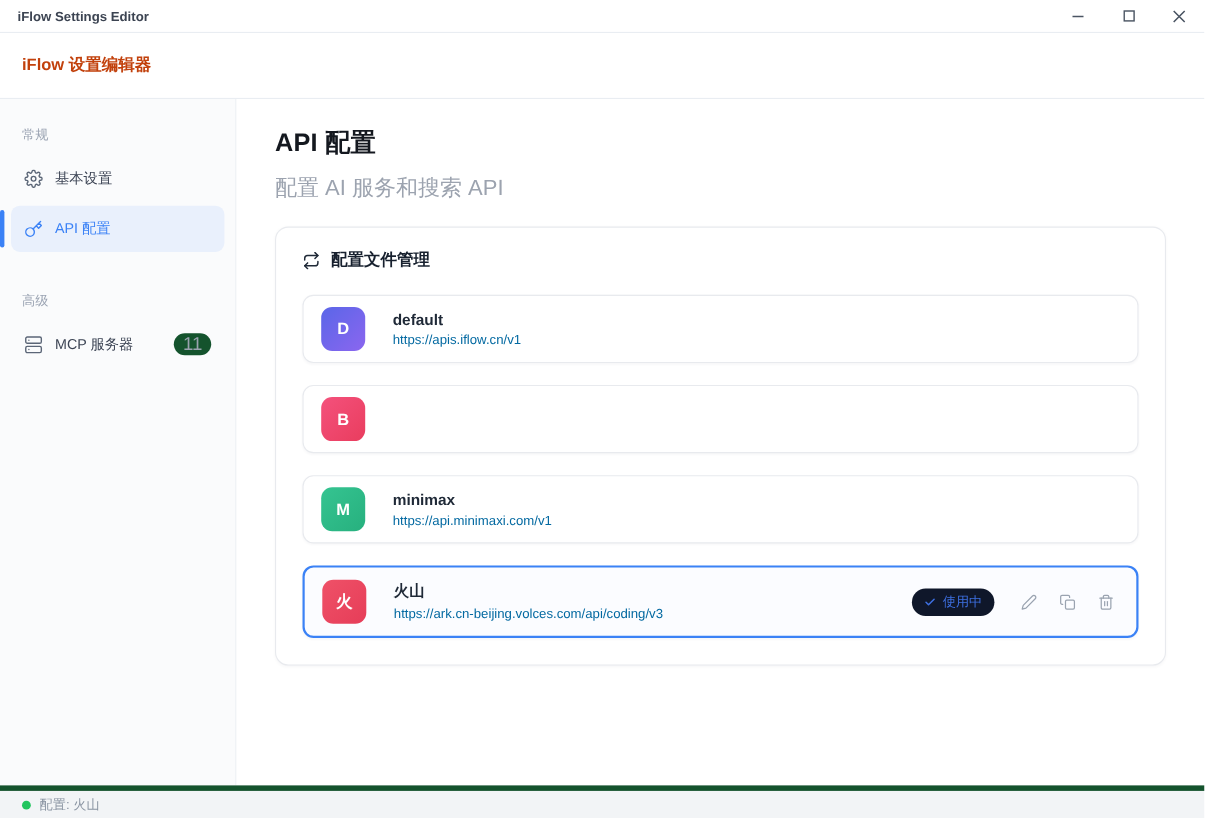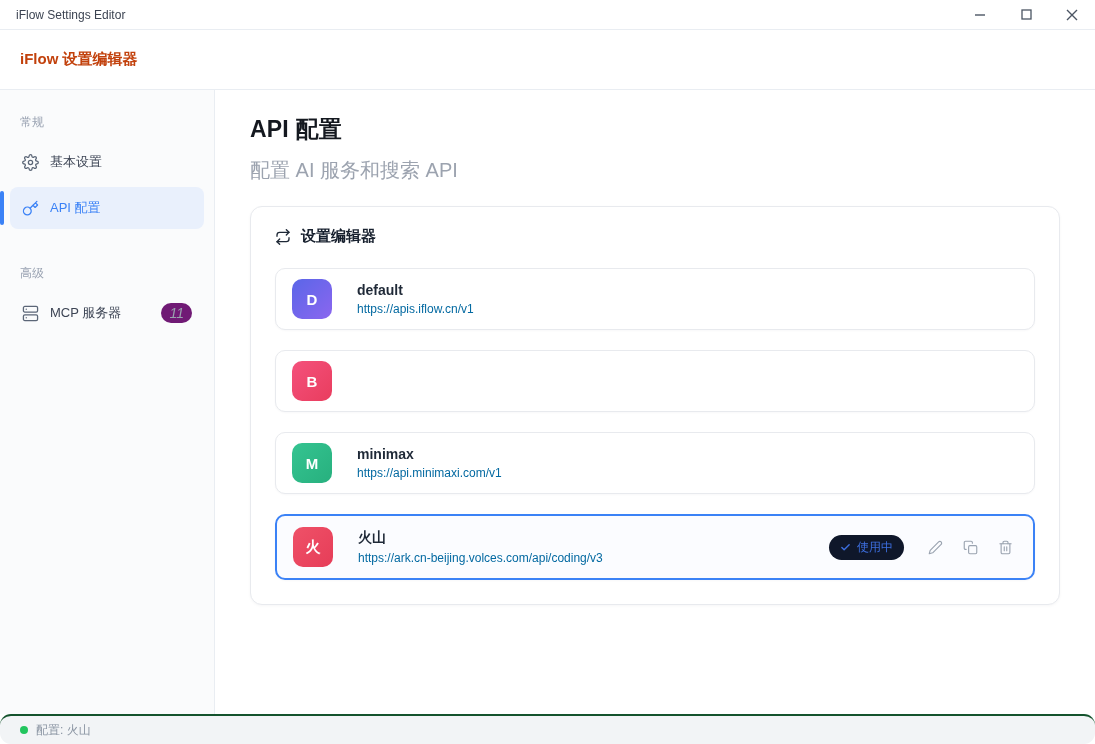--- a/index.html
+++ b/index.html
@@ -7,21 +7,21 @@
   body {
     font-family:"Liberation Sans","DejaVu Sans",sans-serif;
     background:#ffffff; color:#1f2937;
     display:flex; flex-direction:column;
   }
   svg { display:block; }
 
   
   .titlebar {
     height:30px; flex:0 0 30px; display:flex; align-items:center;
-    padding:0 0 0 16px; border-bottom:1px solid #e9edf2; background:#ffffff;
+    padding:0 0 0 16px; border-bottom:1px solid #e9edf2; background:#ffffff;font-weight:bold;
   }
   .titlebar-title { font-size:12px; color:#3c4452; }
   .win-controls { margin-left:auto; display:flex; height:100%; }
   .win-btn { width:46px; height:100%; display:flex; align-items:center; justify-content:center; cursor:pointer; color:#4b5563; }
 
   
   .appheader {
     height:60px; flex:0 0 60px; display:flex; align-items:center;
     padding:0 20px; background:#ffffff; border-bottom:1px solid #e9edf2;
   }
@@ -42,23 +42,23 @@
   }
   .side-item .si-icon { color:#5b6677; display:flex; }
   .side-item.active { background:#e9f0fc; color:#3b82f6; }
   .side-item.active .si-icon { color:#3b82f6; }
   .side-item.active::before {
     content:""; position:absolute; left:-10px; top:4px; bottom:4px;
     width:4px; border-radius:2px; background:#3b82f6;
   }
   .side-gap { height:26px; }
   .side-badge {
-    margin-left:auto; background:#701a75; color:#99a2ae; font-size:14px;
+    margin-left:auto; background:#14532d; color:#99a2ae; font-size:17px;
     min-width:26px; height:20px; padding:0 8px; border-radius:999px;
-    display:flex; align-items:center; justify-content:center;font-style:italic;
+    display:flex; align-items:center; justify-content:center;
   }
 
   
   .main { flex:1 1 auto; padding:24px 35px; overflow:hidden; background:#ffffff; }
   .page-title { font-size:23px; font-weight:bold; color:#14181f; letter-spacing:0.2px; }
   .page-subtitle { font-size:20px; color:#9ca3af; margin-top:12px; }
 
   .card {
     margin-top:22px; border:1px solid #e8eaee; border-radius:12px;
     background:#ffffff; padding:20px 24px 24px 24px;
@@ -94,22 +94,22 @@
   .profile-url { font-size:12px; color:#0369a1; }
   .row-actions { margin-left:auto; display:flex; align-items:center; gap:16px; }
   .inuse-badge {
     display:flex; align-items:center; gap:6px; background:#0f172a; color:#3d6fe0;
     font-size:12px; height:25px; padding:0 11px; border-radius:999px; margin-right:6px;
   }
   .icon-btn { background:none; border:none; cursor:pointer; color:#9aa3b0; padding:2px; }
 
   
   .footer {
-    height:30px; flex:0 0 30px; background:#f2f4f6; border-top:2px solid #14532d;
-    display:flex; align-items:center; padding:0 20px; gap:8px;border-radius:11px;
+    height:30px; flex:0 0 30px; background:#f2f4f6; border-top:5px solid #14532d;
+    display:flex; align-items:center; padding:0 20px; gap:8px;
   }
   .status-dot { width:8px; height:8px; border-radius:50%; background:#22c55e; }
   .footer-text { font-size:12px; color:#8a94a2; }
 </style>
 </head>
 <body>
 
 <div class="titlebar">
   <span class="titlebar-title">iFlow Settings Editor</span>
   <div class="win-controls">
@@ -190,21 +190,21 @@
       <div class="card-header">
         <div class="card-title-wrap">
           <span class="card-title-icon">
             <svg width="16" height="16" viewBox="0 0 24 24" fill="none" stroke="currentColor" stroke-width="2" stroke-linecap="round" stroke-linejoin="round">
               <polyline points="17 1 21 5 17 9"></polyline>
                 <path d="M3 11V9a4 4 0 0 1 4-4h14"></path>
               <polyline points="7 23 3 19 7 15"></polyline>
                 <path d="M21 13v2a4 4 0 0 1-4 4H3"></path>
             </svg>
           </span>
-          <span class="card-title">设置编辑器</span>
+          <span class="card-title">配置文件管理</span>
         </div>
       </div>
 
       <div class="profile-list">
 
         <div class="profile-row">
           <div class="avatar" style="background: linear-gradient(135deg, rgb(90, 102, 232), rgb(139, 102, 239));">D</div>
           <div class="profile-text">
             <span class="profile-name">default</span>
             <span class="profile-url">https://apis.iflow.cn/v1</span>

